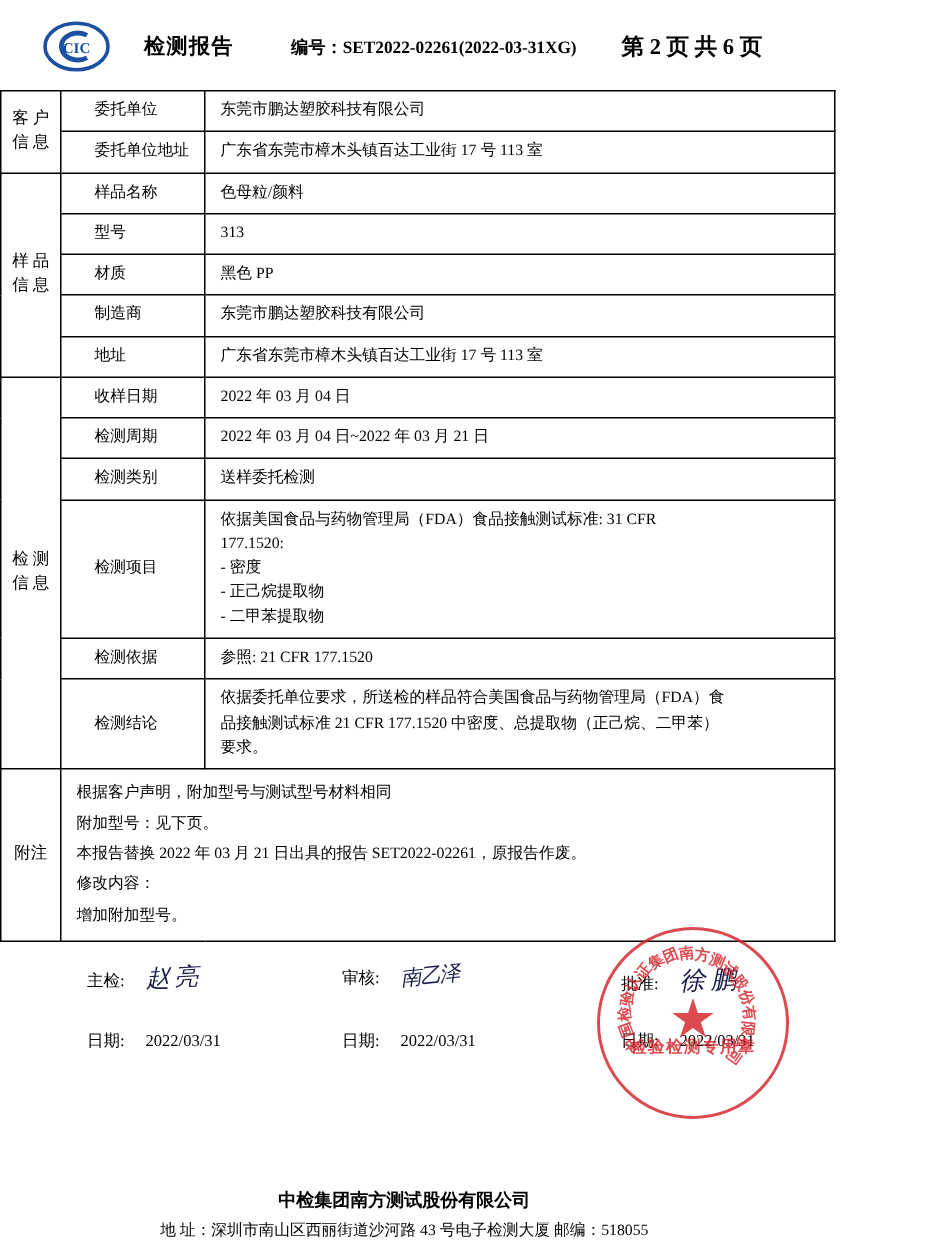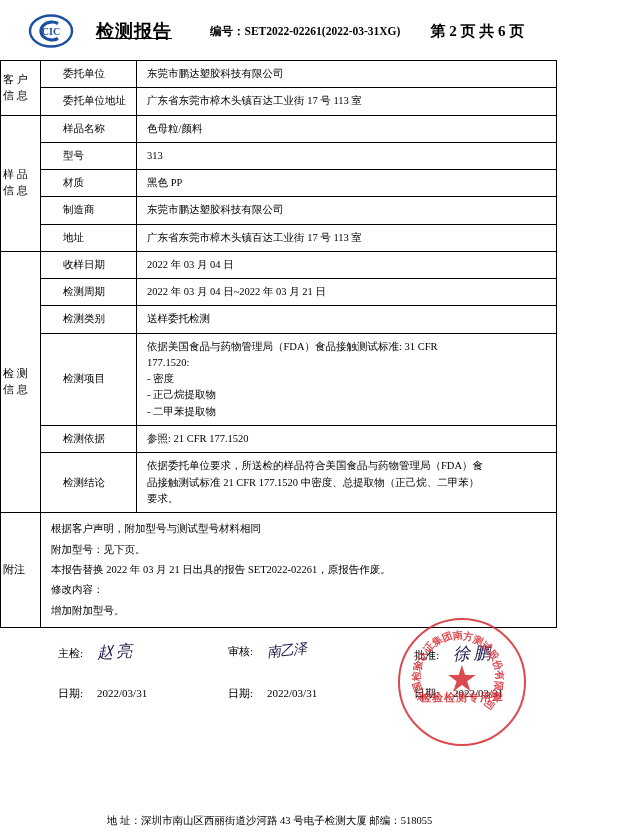--- a/index.html
+++ b/index.html
@@ -34,27 +34,26 @@
     width: 46px;
     height: 34px;
     flex: 0 0 auto;
     margin-right: 22px;
     display: flex;
     align-items: center;
     justify-content: center;
   }
   .logo svg { display: block; }
   .header-title {
-    font-size: 18px;
+    font-size: 14px;
     font-weight: bold;
     font-family: "Liberation Serif", serif;
     letter-spacing: 1px;
     margin-right: 38px;
     white-space: nowrap;
-    text-decoration: underline;
   }
   .header-no {
     font-size: 11.5px;
     font-weight: bold;
     white-space: nowrap;
     margin-right: 30px;
   }
   .header-page {
     font-size: 15px;
     font-weight: bold;
@@ -71,21 +70,21 @@
   .doc-table td {
     border: 1px solid #000;
     font-size: 10.5px;
     line-height: 1.55;
     padding: 5px 8px;
     vertical-align: middle;
     font-family: "Liberation Serif", serif;
   }
   td.sect {
     width: 40px;
-    text-align: left;
+    text-align: center;
     vertical-align: middle;
     font-size: 11px;
     line-height: 1.45;
     padding: 4px 2px;
     margin-left: 40px;
   }
   td.key {
     width: 96px;
     padding-left: 22px;
     white-space: nowrap;
@@ -381,16 +380,17 @@
         <span style="transform: translate(43.3935px, -12.6062px) rotate(80.8824deg);">有</span>
         <span style="transform: translate(43.7719px, -0.32583px) rotate(95.5882deg);">限</span>
         <span style="transform: translate(41.0204px, 11.6483px) rotate(110.294deg);">公</span>
         <span style="transform: translate(35.3193px, 22.5317px) rotate(125deg);">司</span>
       </div>
     <div class="star">★</div>
     <div class="stamp-sub">检验检测专用章</div>
   </div>
 
   <div class="footer">
+    <div class="f-company footer-line">中检集团南方测试股份有限公司</div>
     <div class="footer-line">地  址：深圳市南山区西丽街道沙河路 43 号电子检测大厦   邮编：518055</div>
   </div>
 
 </div>
 
 </body></html>

